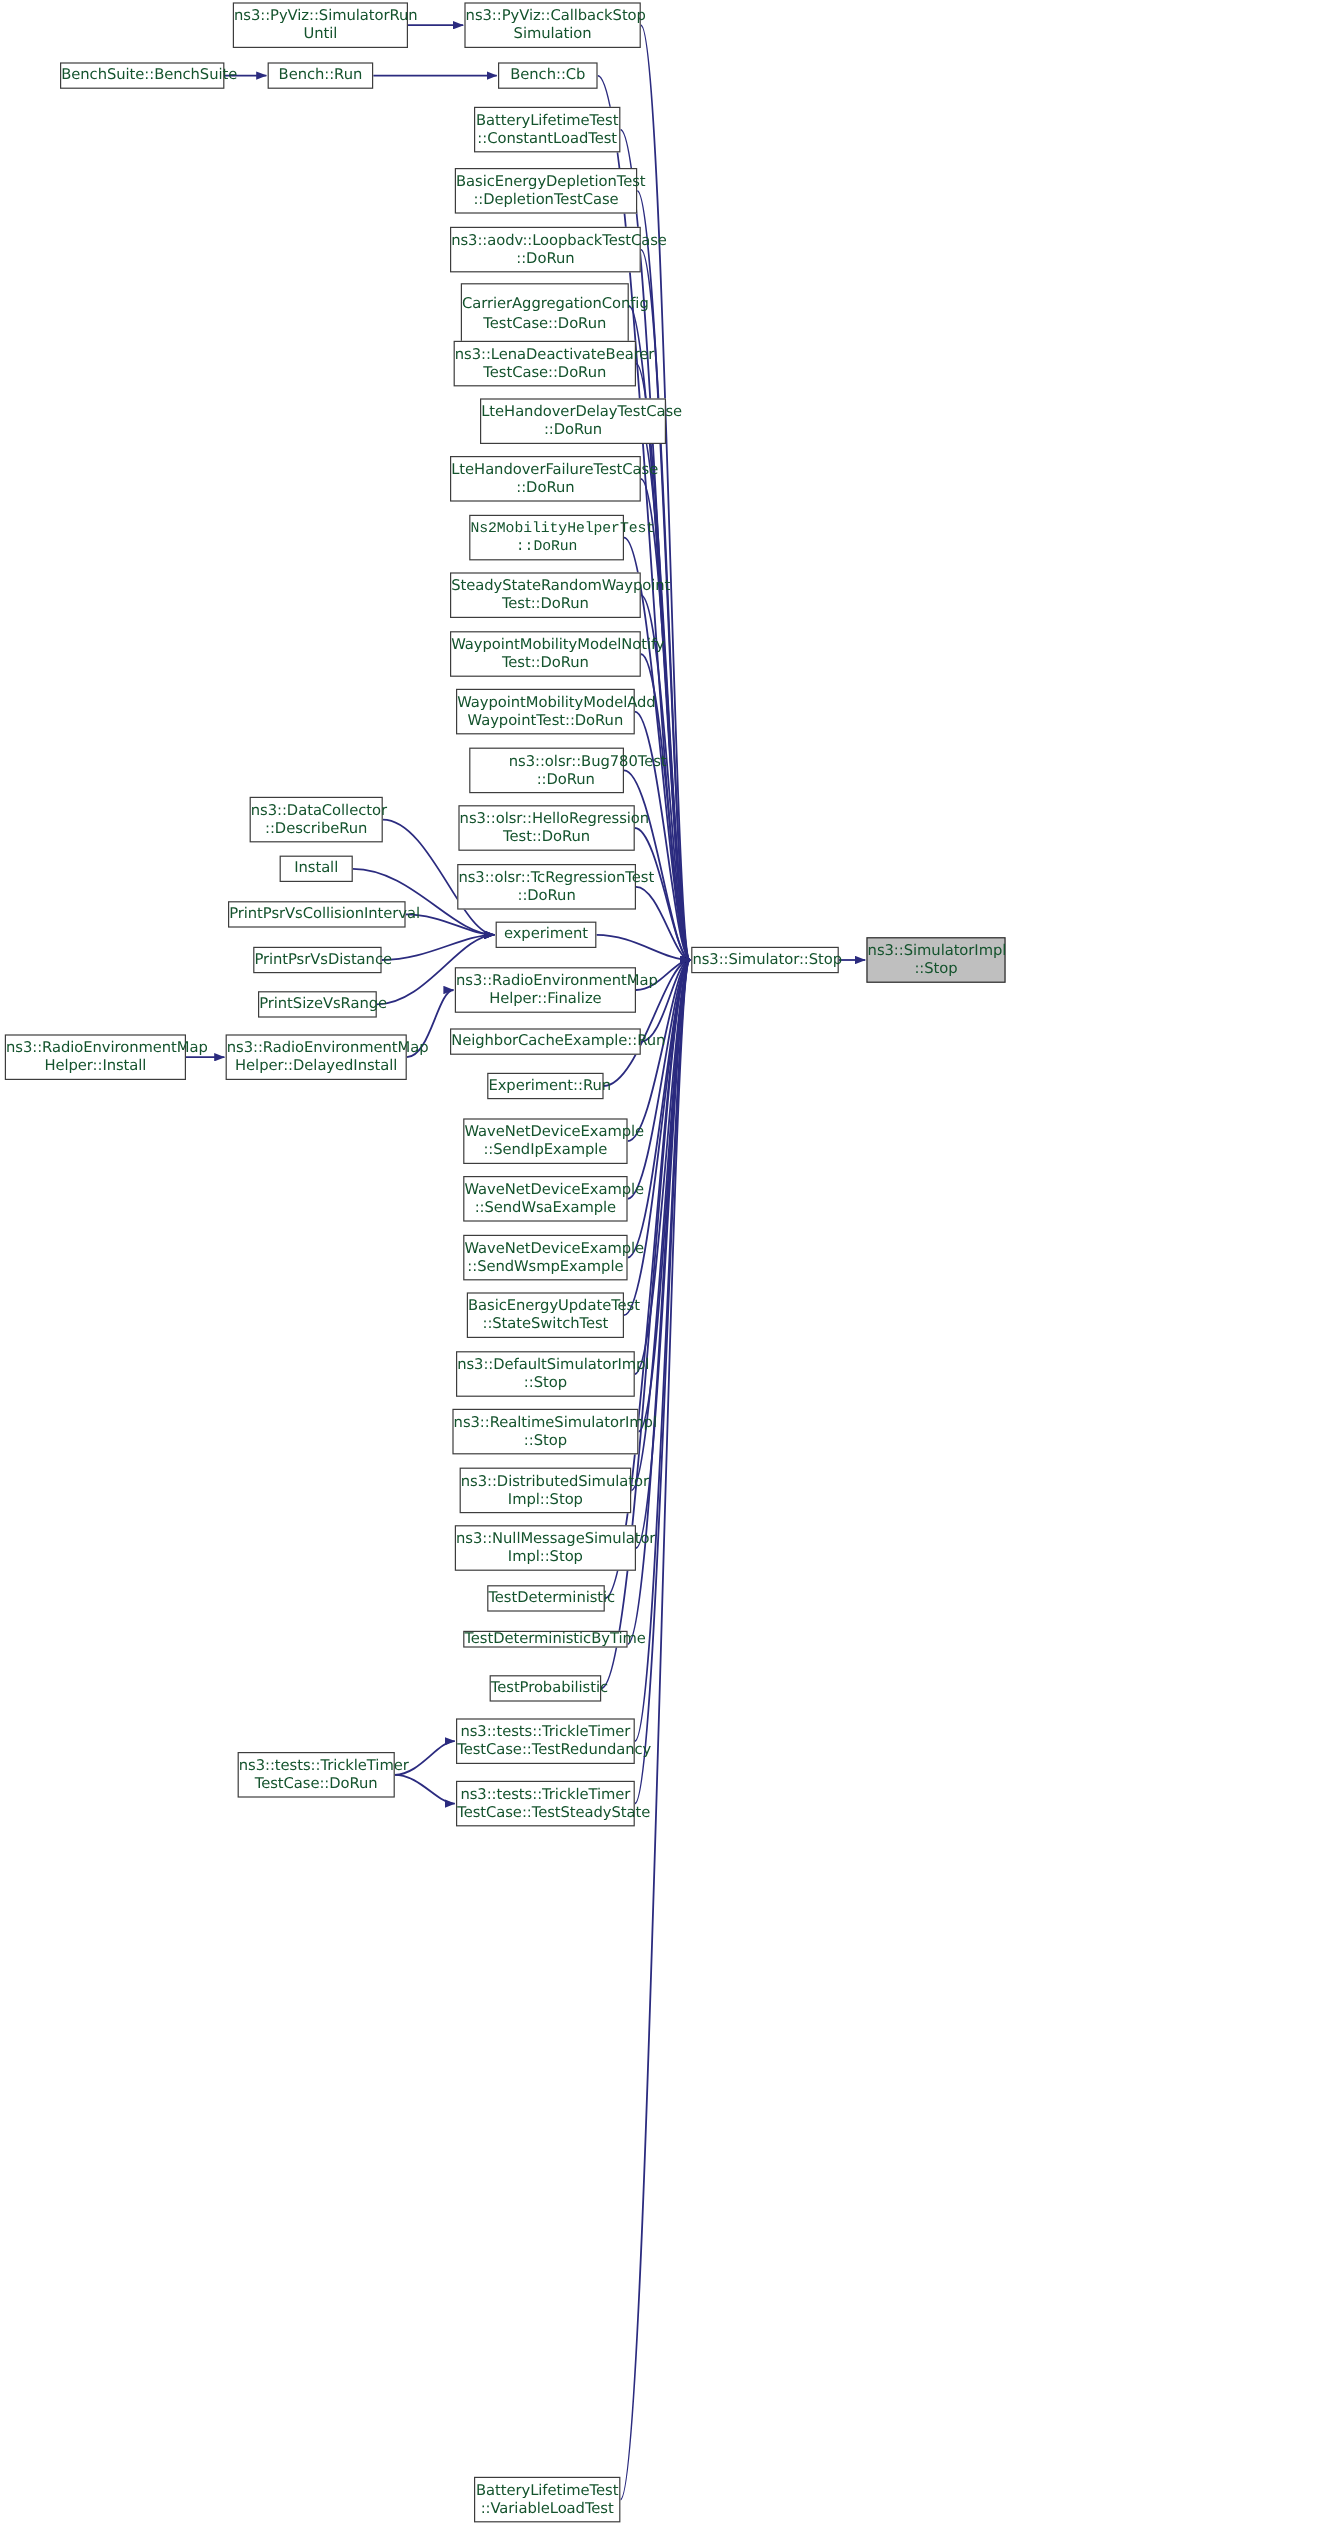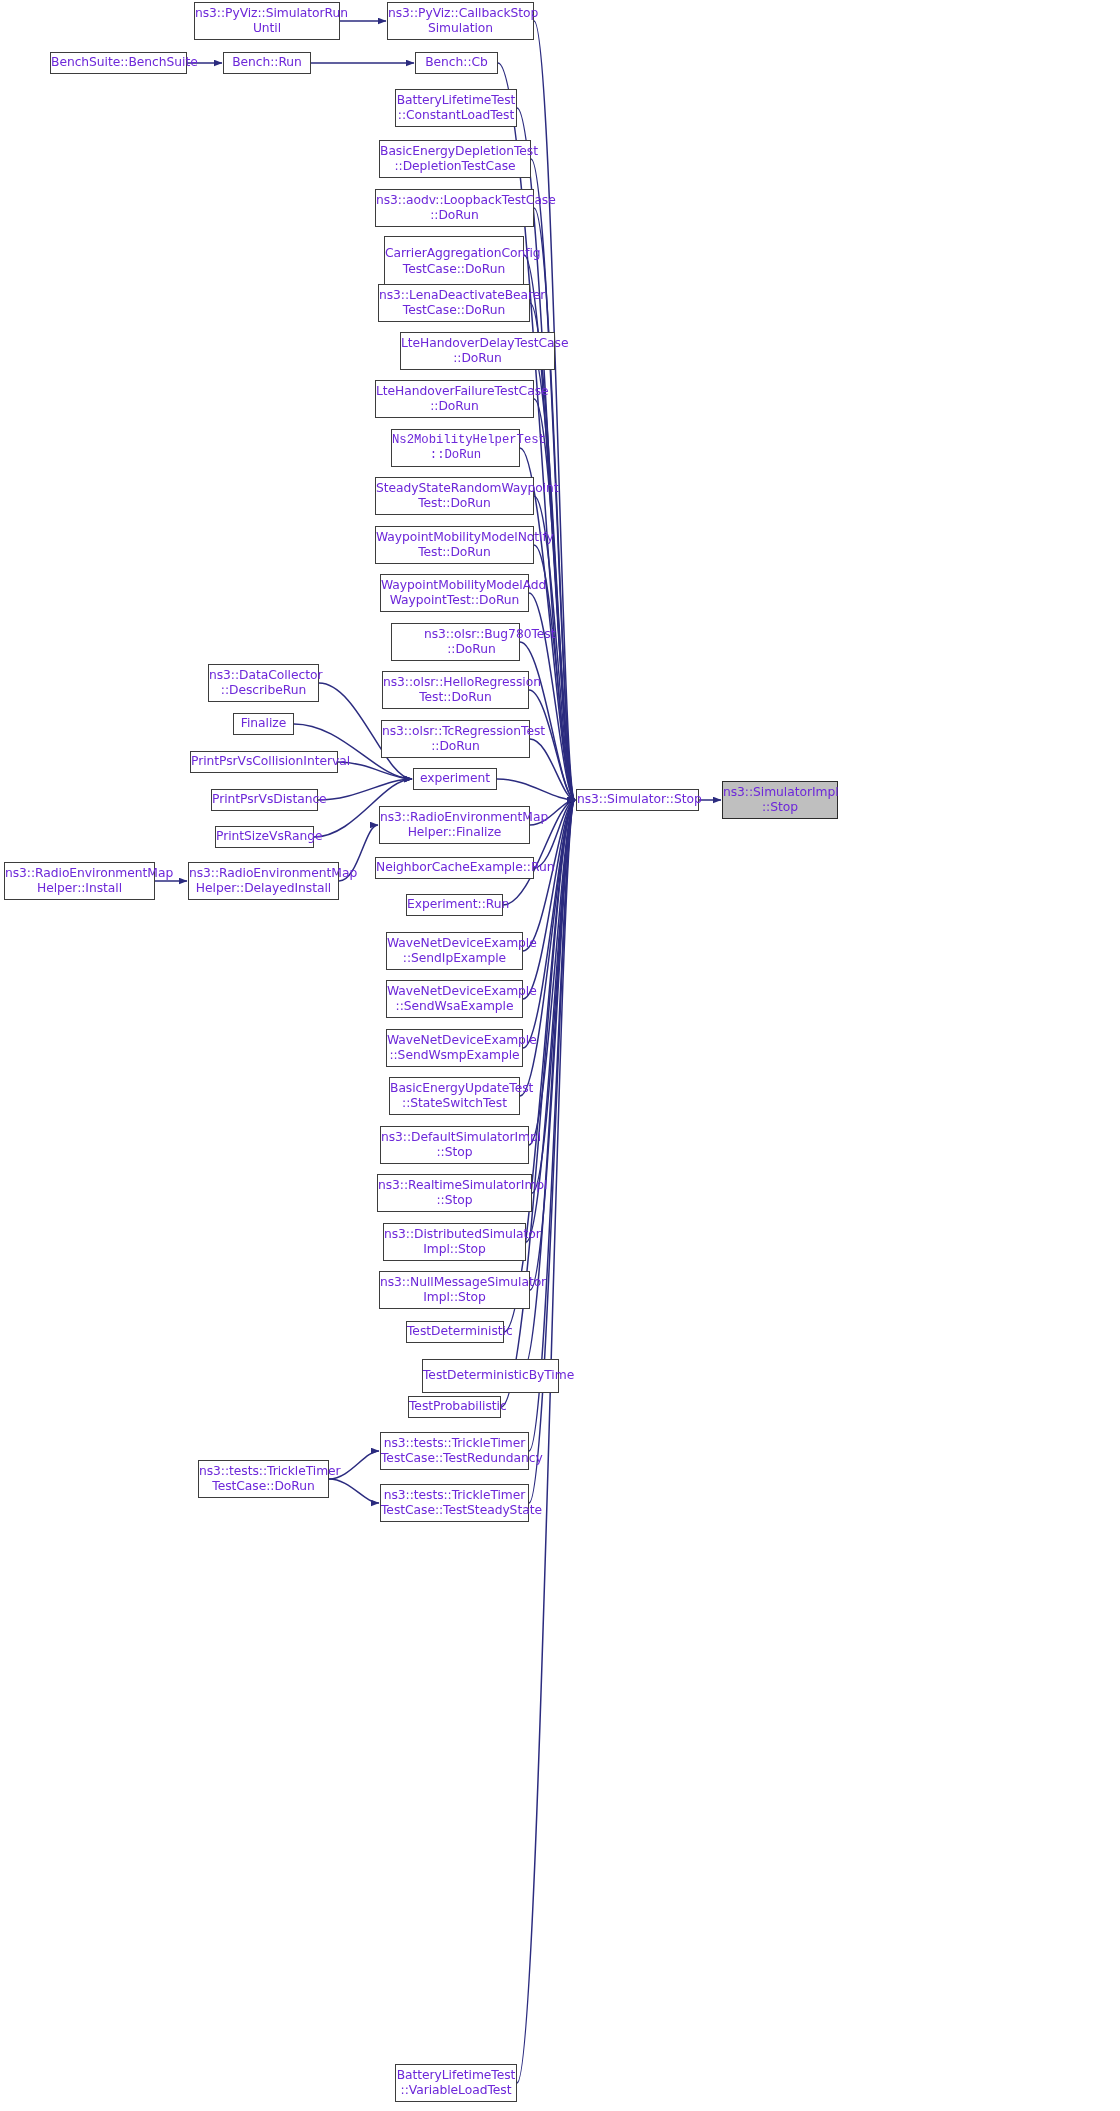--- a/index.html
+++ b/index.html
@@ -24,21 +24,21 @@
     top: 0;
     width: 1120px;
     height: 2111px;
     pointer-events: none;
   }
   .node {
     position: absolute;
     box-sizing: border-box;
     border: 1.4px solid #3d3d3d;
     background: #ffffff;
-    color: #6d28d9;
+    color: #14532d;
     font-size: 12.3px;
     line-height: 15.4px;
     text-align: center;
     display: flex;
     align-items: center;
     justify-content: center;
     white-space: pre;
     letter-spacing: -0.05px;
     z-index: 3;
   }
@@ -139,21 +139,21 @@
     <div class="node" style="left: 380px; top: 574px; width: 149px; height: 38px;"><span>WaypointMobilityModelAdd
 WaypointTest::DoRun</span></div>
     <div class="node" style="left: 391px; top: 623px; width: 129px; height: 38px; padding-left: 32px;"><span>ns3::olsr::Bug780Test
 ::DoRun</span></div>
     <div class="node" style="left: 382px; top: 671px; width: 147px; height: 38px;"><span>ns3::olsr::HelloRegression
 Test::DoRun</span></div>
     <div class="node" style="left: 381px; top: 720px; width: 149px; height: 38px;"><span>ns3::olsr::TcRegressionTest
 ::DoRun</span></div>
     <div class="node" style="left: 208px; top: 664px; width: 111px; height: 38px;"><span>ns3::DataCollector
 ::DescribeRun</span></div>
-    <div class="node" style="left: 233px; top: 713px; width: 61px; height: 22px;"><span>Finalize</span></div>
+    <div class="node" style="left: 233px; top: 713px; width: 61px; height: 22px;"><span>Install</span></div>
     <div class="node" style="left: 190px; top: 751px; width: 148px; height: 22px;"><span>PrintPsrVsCollisionInterval</span></div>
     <div class="node" style="left: 211px; top: 789px; width: 107px; height: 22px;"><span>PrintPsrVsDistance</span></div>
     <div class="node" style="left: 215px; top: 826px; width: 99px; height: 22px;"><span>PrintSizeVsRange</span></div>
     <div class="node" style="left: 413px; top: 768px; width: 84px; height: 22px;"><span>experiment</span></div>
     <div class="node" style="left: 379px; top: 806px; width: 151px; height: 38px;"><span>ns3::RadioEnvironmentMap
 Helper::Finalize</span></div>
     <div class="node" style="left: 375px; top: 857px; width: 159px; height: 22px;"><span>NeighborCacheExample::Run</span></div>
     <div class="node" style="left: 4px; top: 862px; width: 151px; height: 38px;"><span>ns3::RadioEnvironmentMap
 Helper::Install</span></div>
     <div class="node" style="left: 188px; top: 862px; width: 151px; height: 38px;"><span>ns3::RadioEnvironmentMap
@@ -169,21 +169,21 @@
 ::StateSwitchTest</span></div>
     <div class="node" style="left: 380px; top: 1126px; width: 149px; height: 38px;"><span>ns3::DefaultSimulatorImpl
 ::Stop</span></div>
     <div class="node" style="left: 377px; top: 1174px; width: 155px; height: 38px;"><span>ns3::RealtimeSimulatorImpl
 ::Stop</span></div>
     <div class="node" style="left: 383px; top: 1223px; width: 143px; height: 38px;"><span>ns3::DistributedSimulator
 Impl::Stop</span></div>
     <div class="node" style="left: 379px; top: 1271px; width: 151px; height: 38px;"><span>ns3::NullMessageSimulator
 Impl::Stop</span></div>
     <div class="node" style="left: 406px; top: 1321px; width: 98px; height: 22px;"><span>TestDeterministic</span></div>
-    <div class="node" style="left: 386px; top: 1359px; width: 137px; height: 34px; margin-left: 36px;"><span>TestDeterministicByTime</span></div>
+    <div class="node" style="left: 386px; top: 1359px; width: 137px; height: 14px;"><span>TestDeterministicByTime</span></div>
     <div class="node" style="left: 408px; top: 1396px; width: 93px; height: 22px;"><span>TestProbabilistic</span></div>
     <div class="node" style="left: 380px; top: 1432px; width: 149px; height: 38px;"><span>ns3::tests::TrickleTimer
 TestCase::TestRedundancy</span></div>
     <div class="node" style="left: 198px; top: 1460px; width: 131px; height: 38px;"><span>ns3::tests::TrickleTimer
 TestCase::DoRun</span></div>
     <div class="node" style="left: 380px; top: 1484px; width: 149px; height: 38px;"><span>ns3::tests::TrickleTimer
 TestCase::TestSteadyState</span></div>
     <div class="node" style="left: 395px; top: 2064px; width: 122px; height: 38px;"><span>BatteryLifetimeTest
 ::VariableLoadTest</span></div>
     <div class="node" style="left: 576px; top: 789px; width: 123px; height: 22px;"><span>ns3::Simulator::Stop</span></div>

